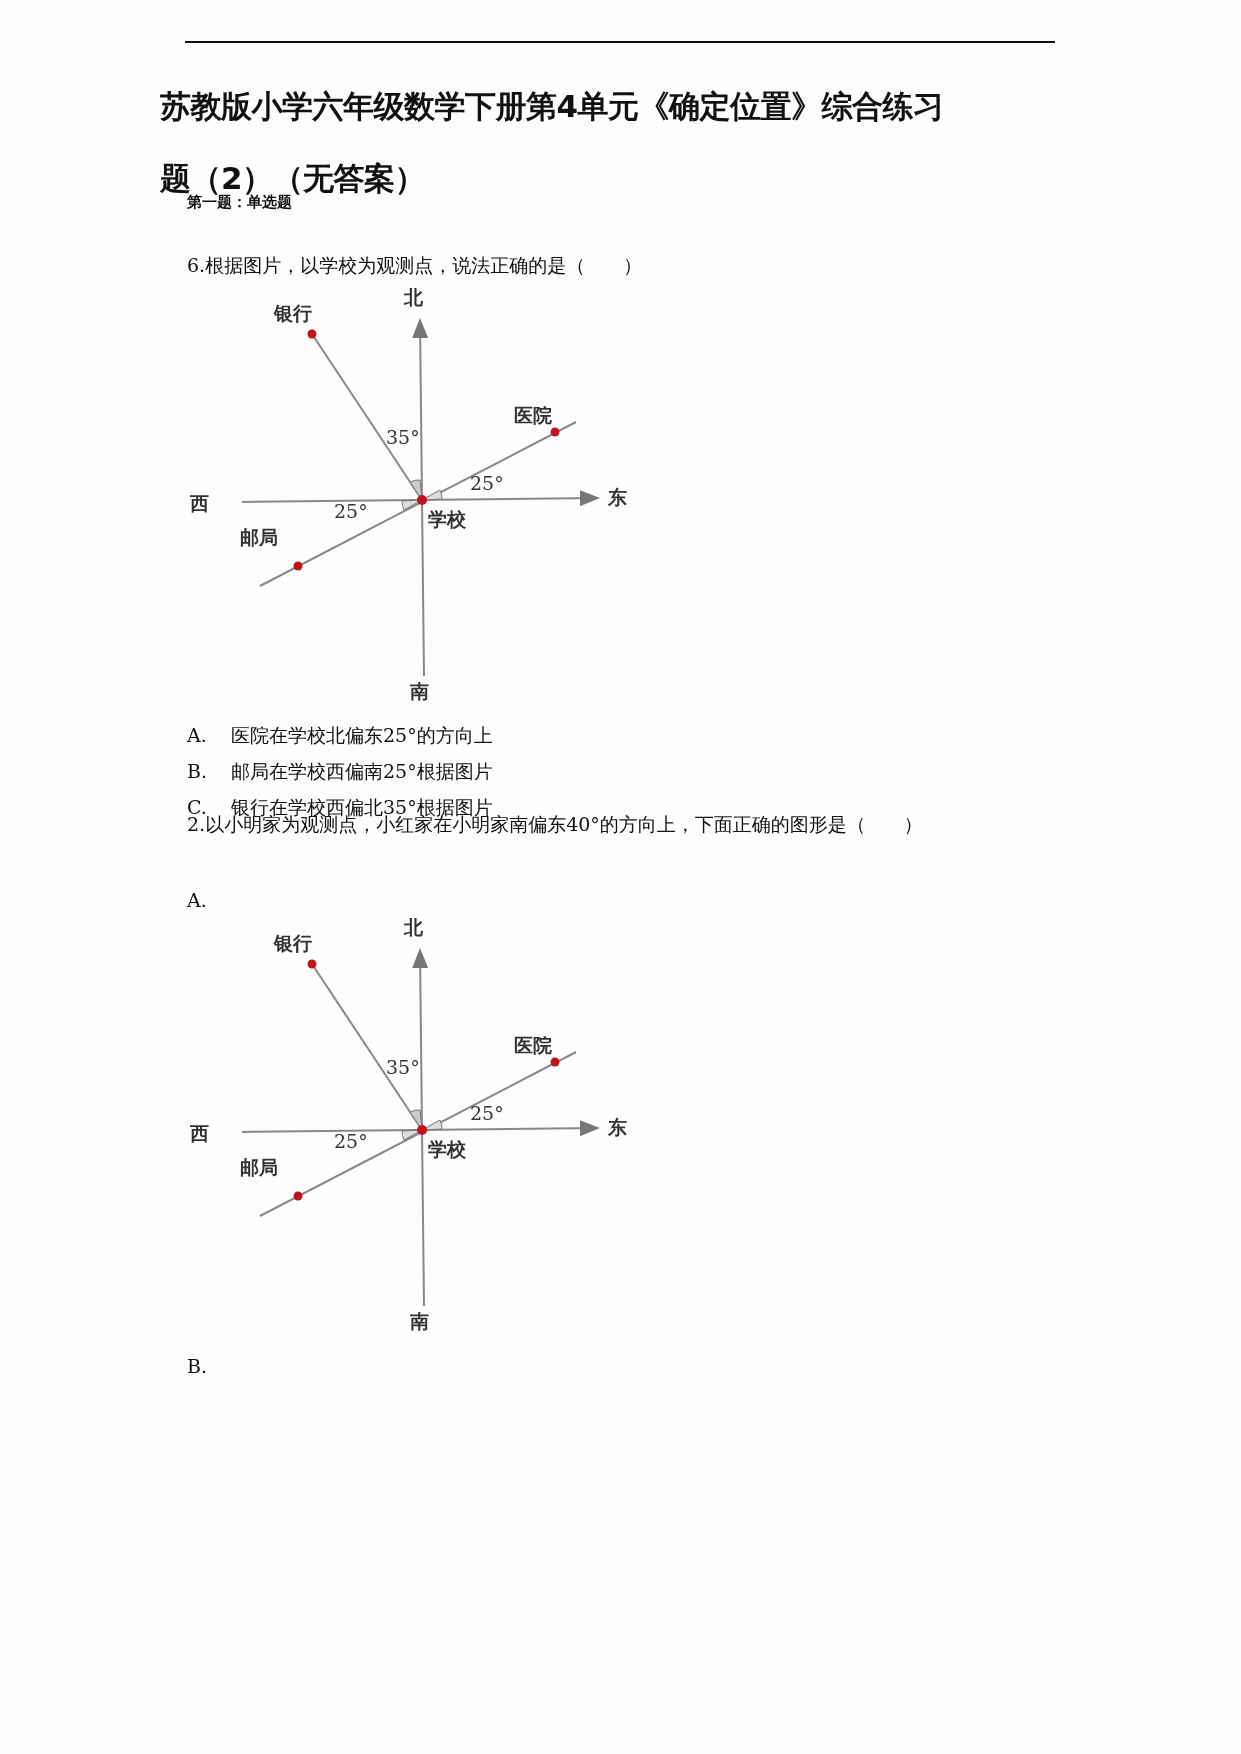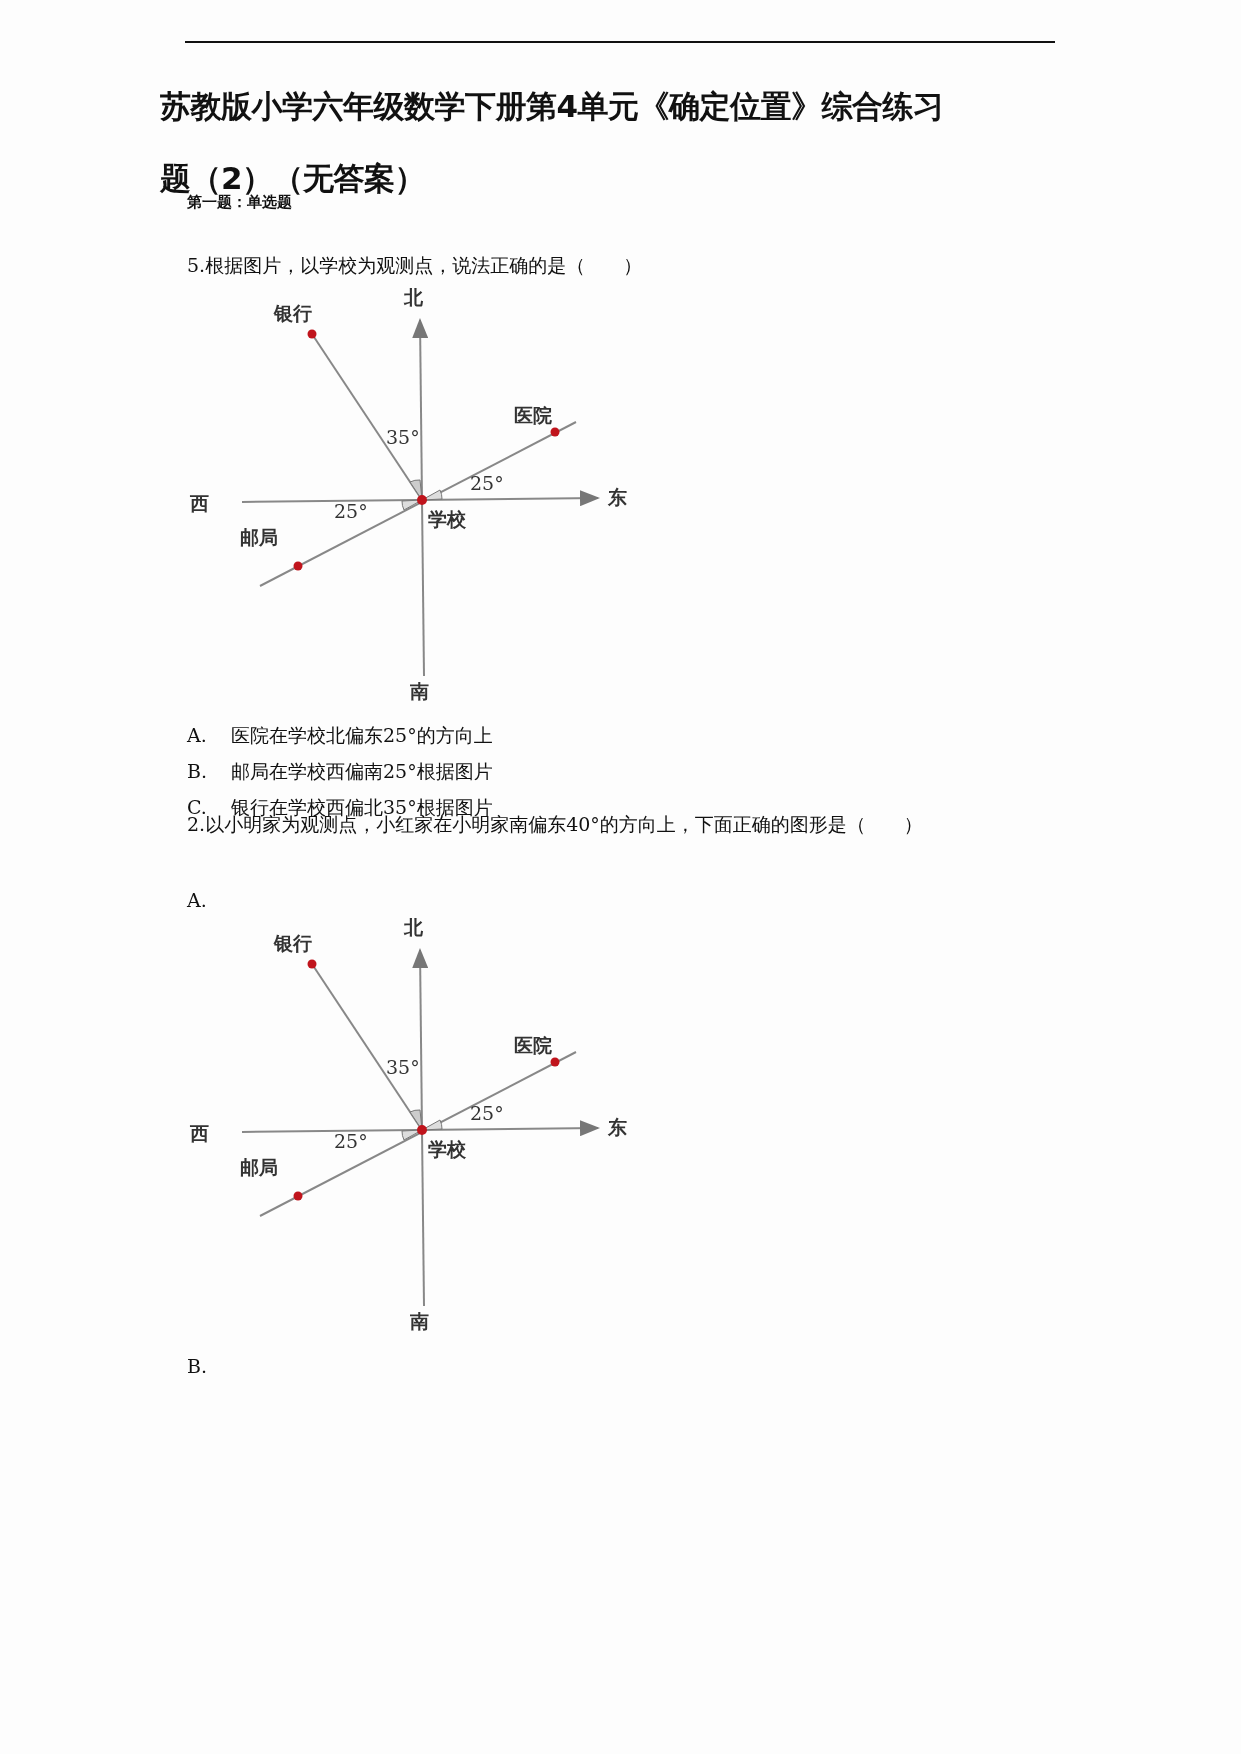--- a/index.html
+++ b/index.html
@@ -23,21 +23,21 @@
   .fig .deg { font-size: 19px; }
 </style>
 </head>
 <body>
 
 <div class="rule"></div>
 <div class="title l1">苏教版小学六年级数学下册第4单元《确定位置》综合练习</div>
 <div class="title l2">题（2）（无答案）</div>
 <div class="section">第一题：单选题</div>
 
-<div class="q" style="top:253px">5.根据图片，以学校为观测点，说法正确的是（　　）</div>
+<div class="q" style="top:253px">6.根据图片，以学校为观测点，说法正确的是（　　）</div>
 
 <div class="fig" style="top:282px">
   <svg viewBox="0 0 460 420">
     <defs>
       <marker id="arrow" markerWidth="10" markerHeight="8" refX="9" refY="4" orient="auto">
         <path d="M0,0 L10,4 L0,8 z" fill="#777"></path>
       </marker>
     </defs>
     <line x1="242" y1="218" x2="240" y2="38" stroke="#888" stroke-width="2" marker-end="url(#arrow)"></line>
     <line x1="242" y1="218" x2="244" y2="394" stroke="#888" stroke-width="2"></line>

